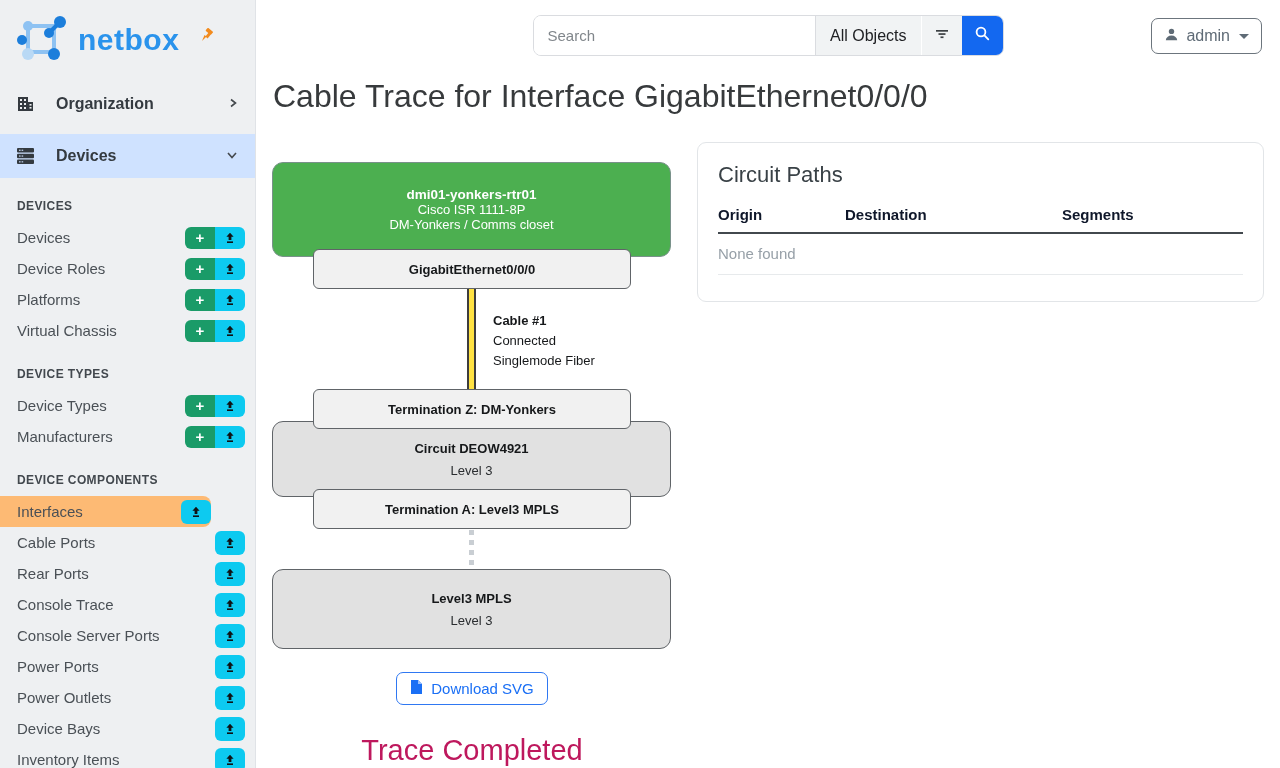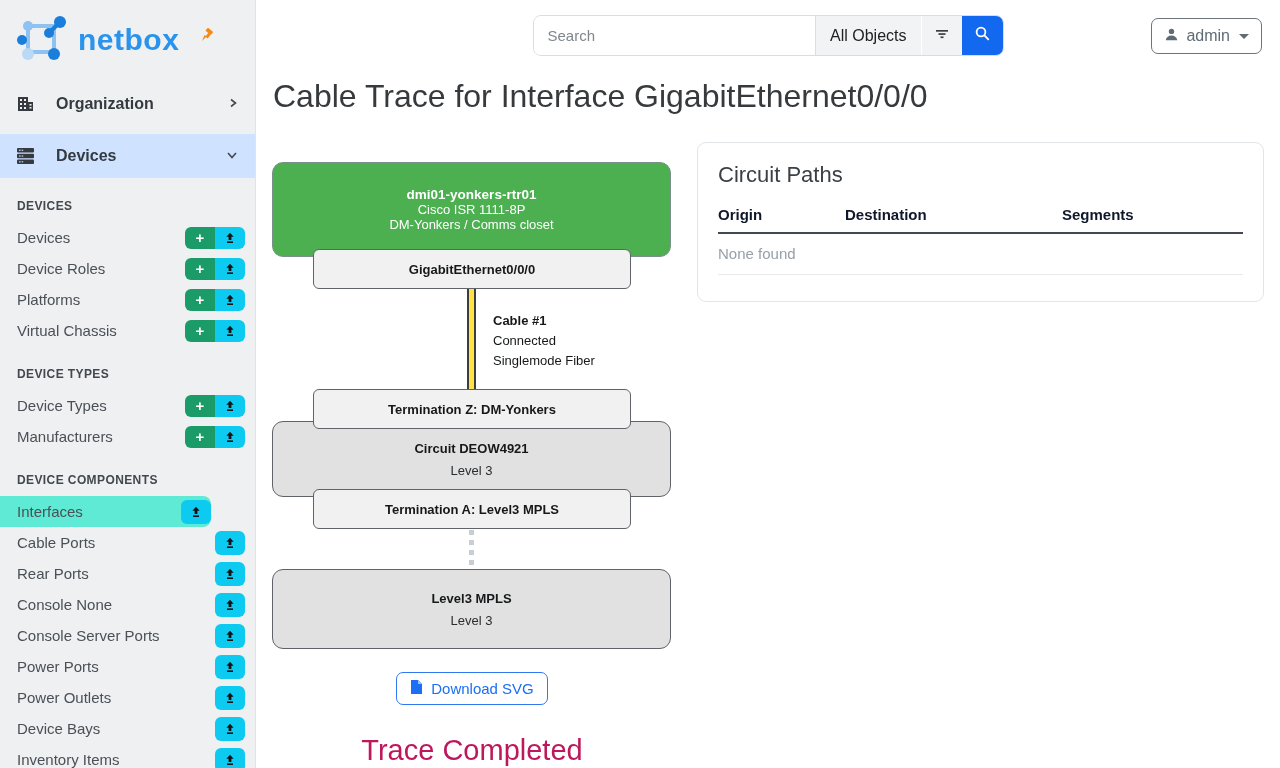--- a/index.html
+++ b/index.html
@@ -14,21 +14,21 @@
 
   .menu-item { display:flex; align-items:center; height:44px; padding:0 16px; font-size:16px; font-weight:bold; color:#343a40; cursor:pointer; }
   .menu-item.active { background:#cfe2ff; }
   .menu-item .mi-icon { width:20px; margin-right:20px; display:flex; }
   .menu-item .mi-label { flex:1; }
   .menu-item + .menu-item { margin-top:8px; }
   .menu { margin-top:4px; }
 
   .section-header { font-size:12px; font-weight:bold; color:#42484e; letter-spacing:0.4px; padding:0 17px; margin:21px 0 9px 0; }
   .side-item { display:flex; align-items:center; height:31px; padding-left:17px; padding-right:10px; font-size:15px; color:#4a5056; cursor:pointer; }
-  .side-item.active { background:#5eead4; border-radius:0 8px 8px 0; margin-right:44px; padding-right:0; }
+  .side-item.active { background:#fdba74; border-radius:0 8px 8px 0; margin-right:44px; padding-right:0; }
   .side-item .side-label { flex:1; white-space:nowrap; }
   .btn-pair { display:flex; height:22px; border-radius:6px; overflow:hidden; margin-left:6px; }
   .sb-wrap { position:relative; }
   .mini-btn { width:30px; height:22px; display:flex; align-items:center; justify-content:center; cursor:pointer; border:none; }
   .mini-btn.add { background:#1a9b68; color:#fff; font-size:15px; font-weight:bold; line-height:1; }
   .mini-btn.imp { background:#0dcaf0; }
   .imp-solo { height:24px; border-radius:6px; overflow:hidden; display:flex; margin-left:6px; }
   .imp-solo .mini-btn { height:24px; }
 
   
@@ -277,21 +277,21 @@
             <span style="display:flex">
               <svg width="12" height="12" viewBox="0 0 12 12" fill="#101214">
                 <path d="M6 0.8 L9.6 4.8 H7.4 V8 H4.6 V4.8 H2.4 Z"></path>
                 <rect x="3" y="9.4" width="6" height="1.6"></rect>
               </svg>
             </span>
           </button>
         </span>
       </div>
       <div class="side-item">
-        <span class="side-label">Console None</span>
+        <span class="side-label">Console Trace</span>
         <span class="imp-solo">
           <button class="mini-btn imp">
             <span style="display:flex">
               <svg width="12" height="12" viewBox="0 0 12 12" fill="#101214">
                 <path d="M6 0.8 L9.6 4.8 H7.4 V8 H4.6 V4.8 H2.4 Z"></path>
                 <rect x="3" y="9.4" width="6" height="1.6"></rect>
               </svg>
             </span>
           </button>
         </span>

